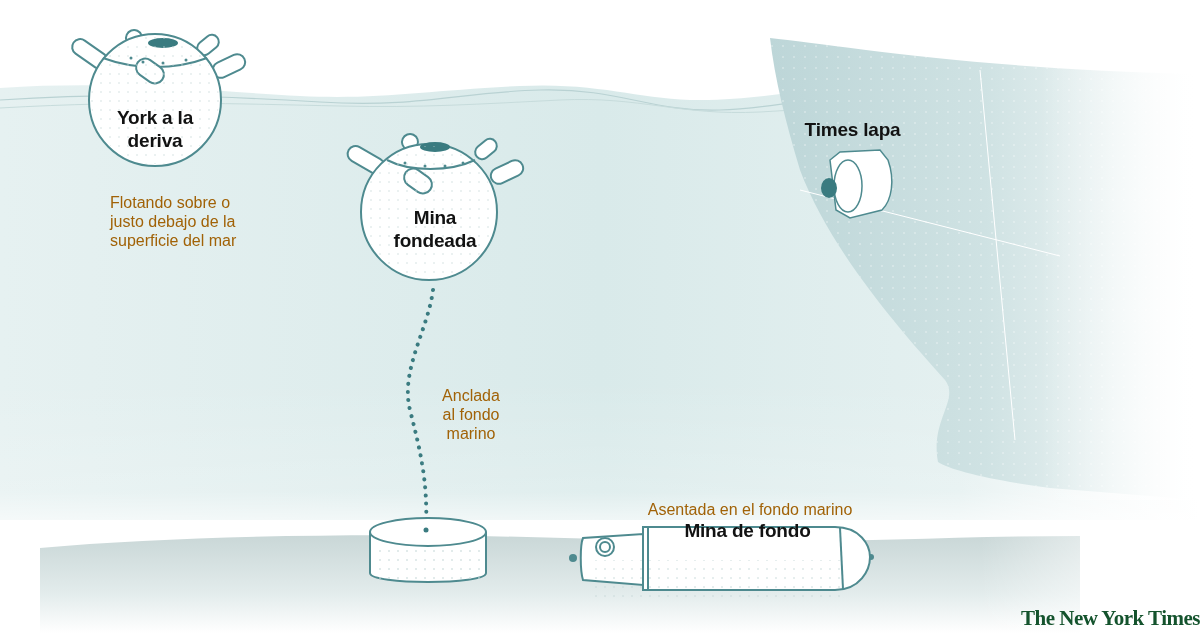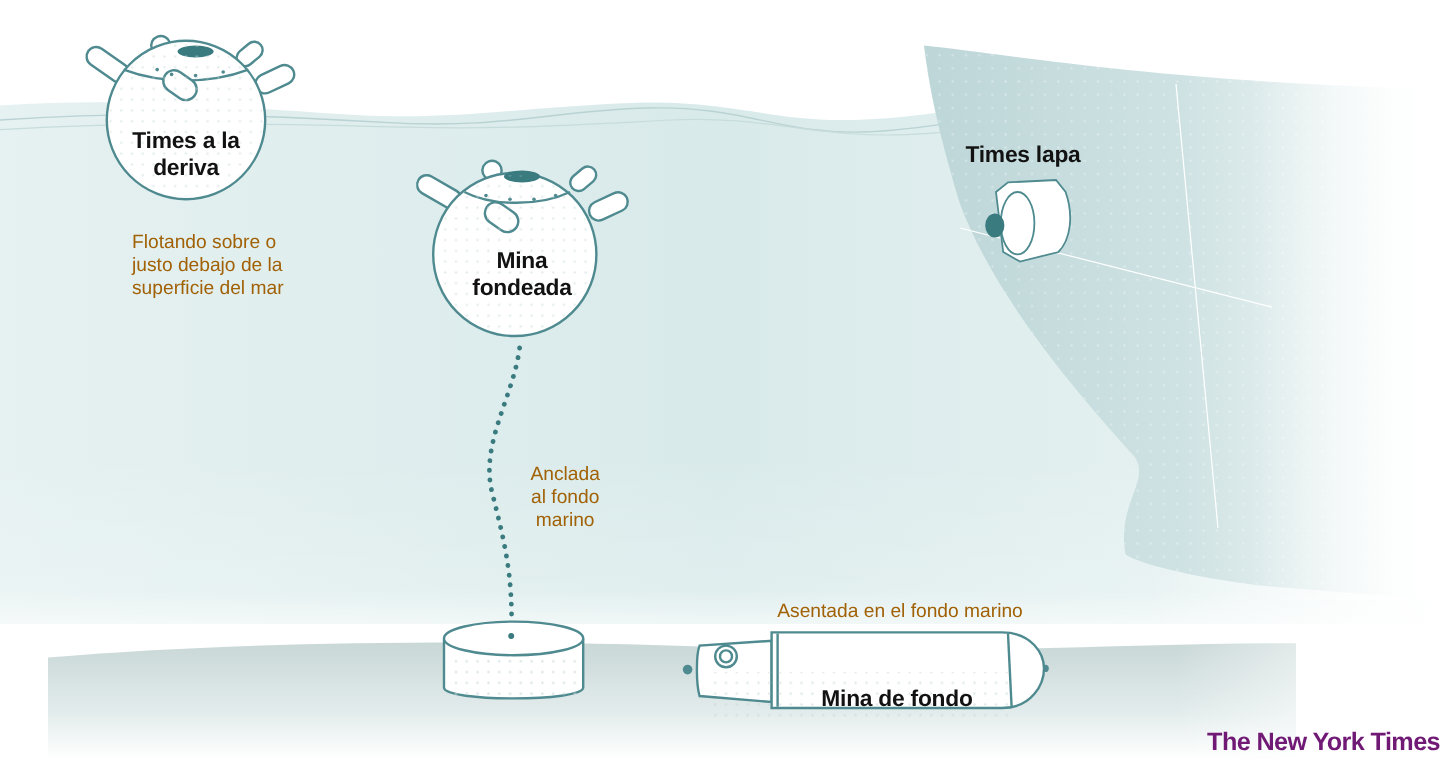--- a/index.html
+++ b/index.html
@@ -3,22 +3,22 @@
 <meta charset="utf-8">
 <style>
   html, body { margin:0; padding:0; }
   body { width:1200px; height:633px; overflow:hidden; background:#ffffff; position:relative;
          font-family:"Liberation Sans", sans-serif; }
   #scene { position:absolute; left:0; top:0; width:1200px; height:633px; }
   .label { position:absolute; color:#121212; text-align:center; line-height:1.2; }
   .title { font-weight:bold; font-size:19px; letter-spacing:-0.2px; }
   .desc  { font-size:16px; color:#a16207; }
   .desc span, .title span { display:block; }
-  #nyt { position:absolute; right:0; bottom:2px; font-family:Liberation Sans, sans-serif; font-size:21px;
-         color:#701a75; font-weight:bold; letter-spacing:-0.5px; white-space:nowrap; }
+  #nyt { position:absolute; right:0; bottom:2px; font-family:Liberation Serif, serif; font-size:21px;
+         color:#14532d; font-weight:bold; letter-spacing:-0.5px; white-space:nowrap; }
 </style>
 </head>
 <body>
 
 <div id="scene">
   <svg width="1200" height="633" viewBox="0 0 1200 633">
     <defs>
       <linearGradient id="waterGrad" x1="0" y1="0" x2="1" y2="0">
         <stop offset="0" stop-color="#e6f1f1"></stop>
         <stop offset="0.5" stop-color="#d9eaea"></stop>
@@ -130,21 +130,21 @@
 
     <g stroke="#4e8a8f" stroke-width="1.5" fill="#ffffff">
       <path d="M830,160 L840,152 L880,150 L888,160 C895,180 892,200 882,210 L850,218 L836,210 Z"></path>
       <ellipse cx="848" cy="186" rx="14" ry="26" fill="#ffffff"></ellipse>
       <ellipse cx="829" cy="188" rx="8" ry="10" fill="#3a7b80" stroke="none"></ellipse>
     </g>
   </svg>
 
   
   <div class="label title" style="left:105px;top:107px;width:100px;">
-    <span>Times a la</span>
+    <span>York a la</span>
       <span>deriva</span>
   </div>
   <div class="label desc" style="left:110px;top:193px;width:170px;text-align:left;">
     <span>Flotando sobre o</span>
       <span>justo debajo de la</span>
       <span>superficie del mar</span>
   </div>
 
   <div class="label title" style="left:380px;top:207px;width:110px;">
     <span>Mina</span>
@@ -153,21 +153,21 @@
   <div class="label desc" style="left:426px;top:386px;width:90px;text-align:center;">
     <span>Anclada</span>
       <span>al fondo</span>
       <span>marino</span>
   </div>
 
   <div class="label title" style="left:790px;top:119px;width:125px;">
     <span>Times lapa</span>
   </div>
 
-  <div class="label title" style="left:660px;top:572px;width:175px;">
+  <div class="label title" style="left:660px;top:520px;width:175px;">
     <span>Mina de fondo</span>
   </div>
   <div class="label desc" style="left:620px;top:500px;width:260px;">
     <span>Asentada en el fondo marino</span>
   </div>
 
   <div id="nyt">The New York Times</div>
 </div>
 
 </body></html>

